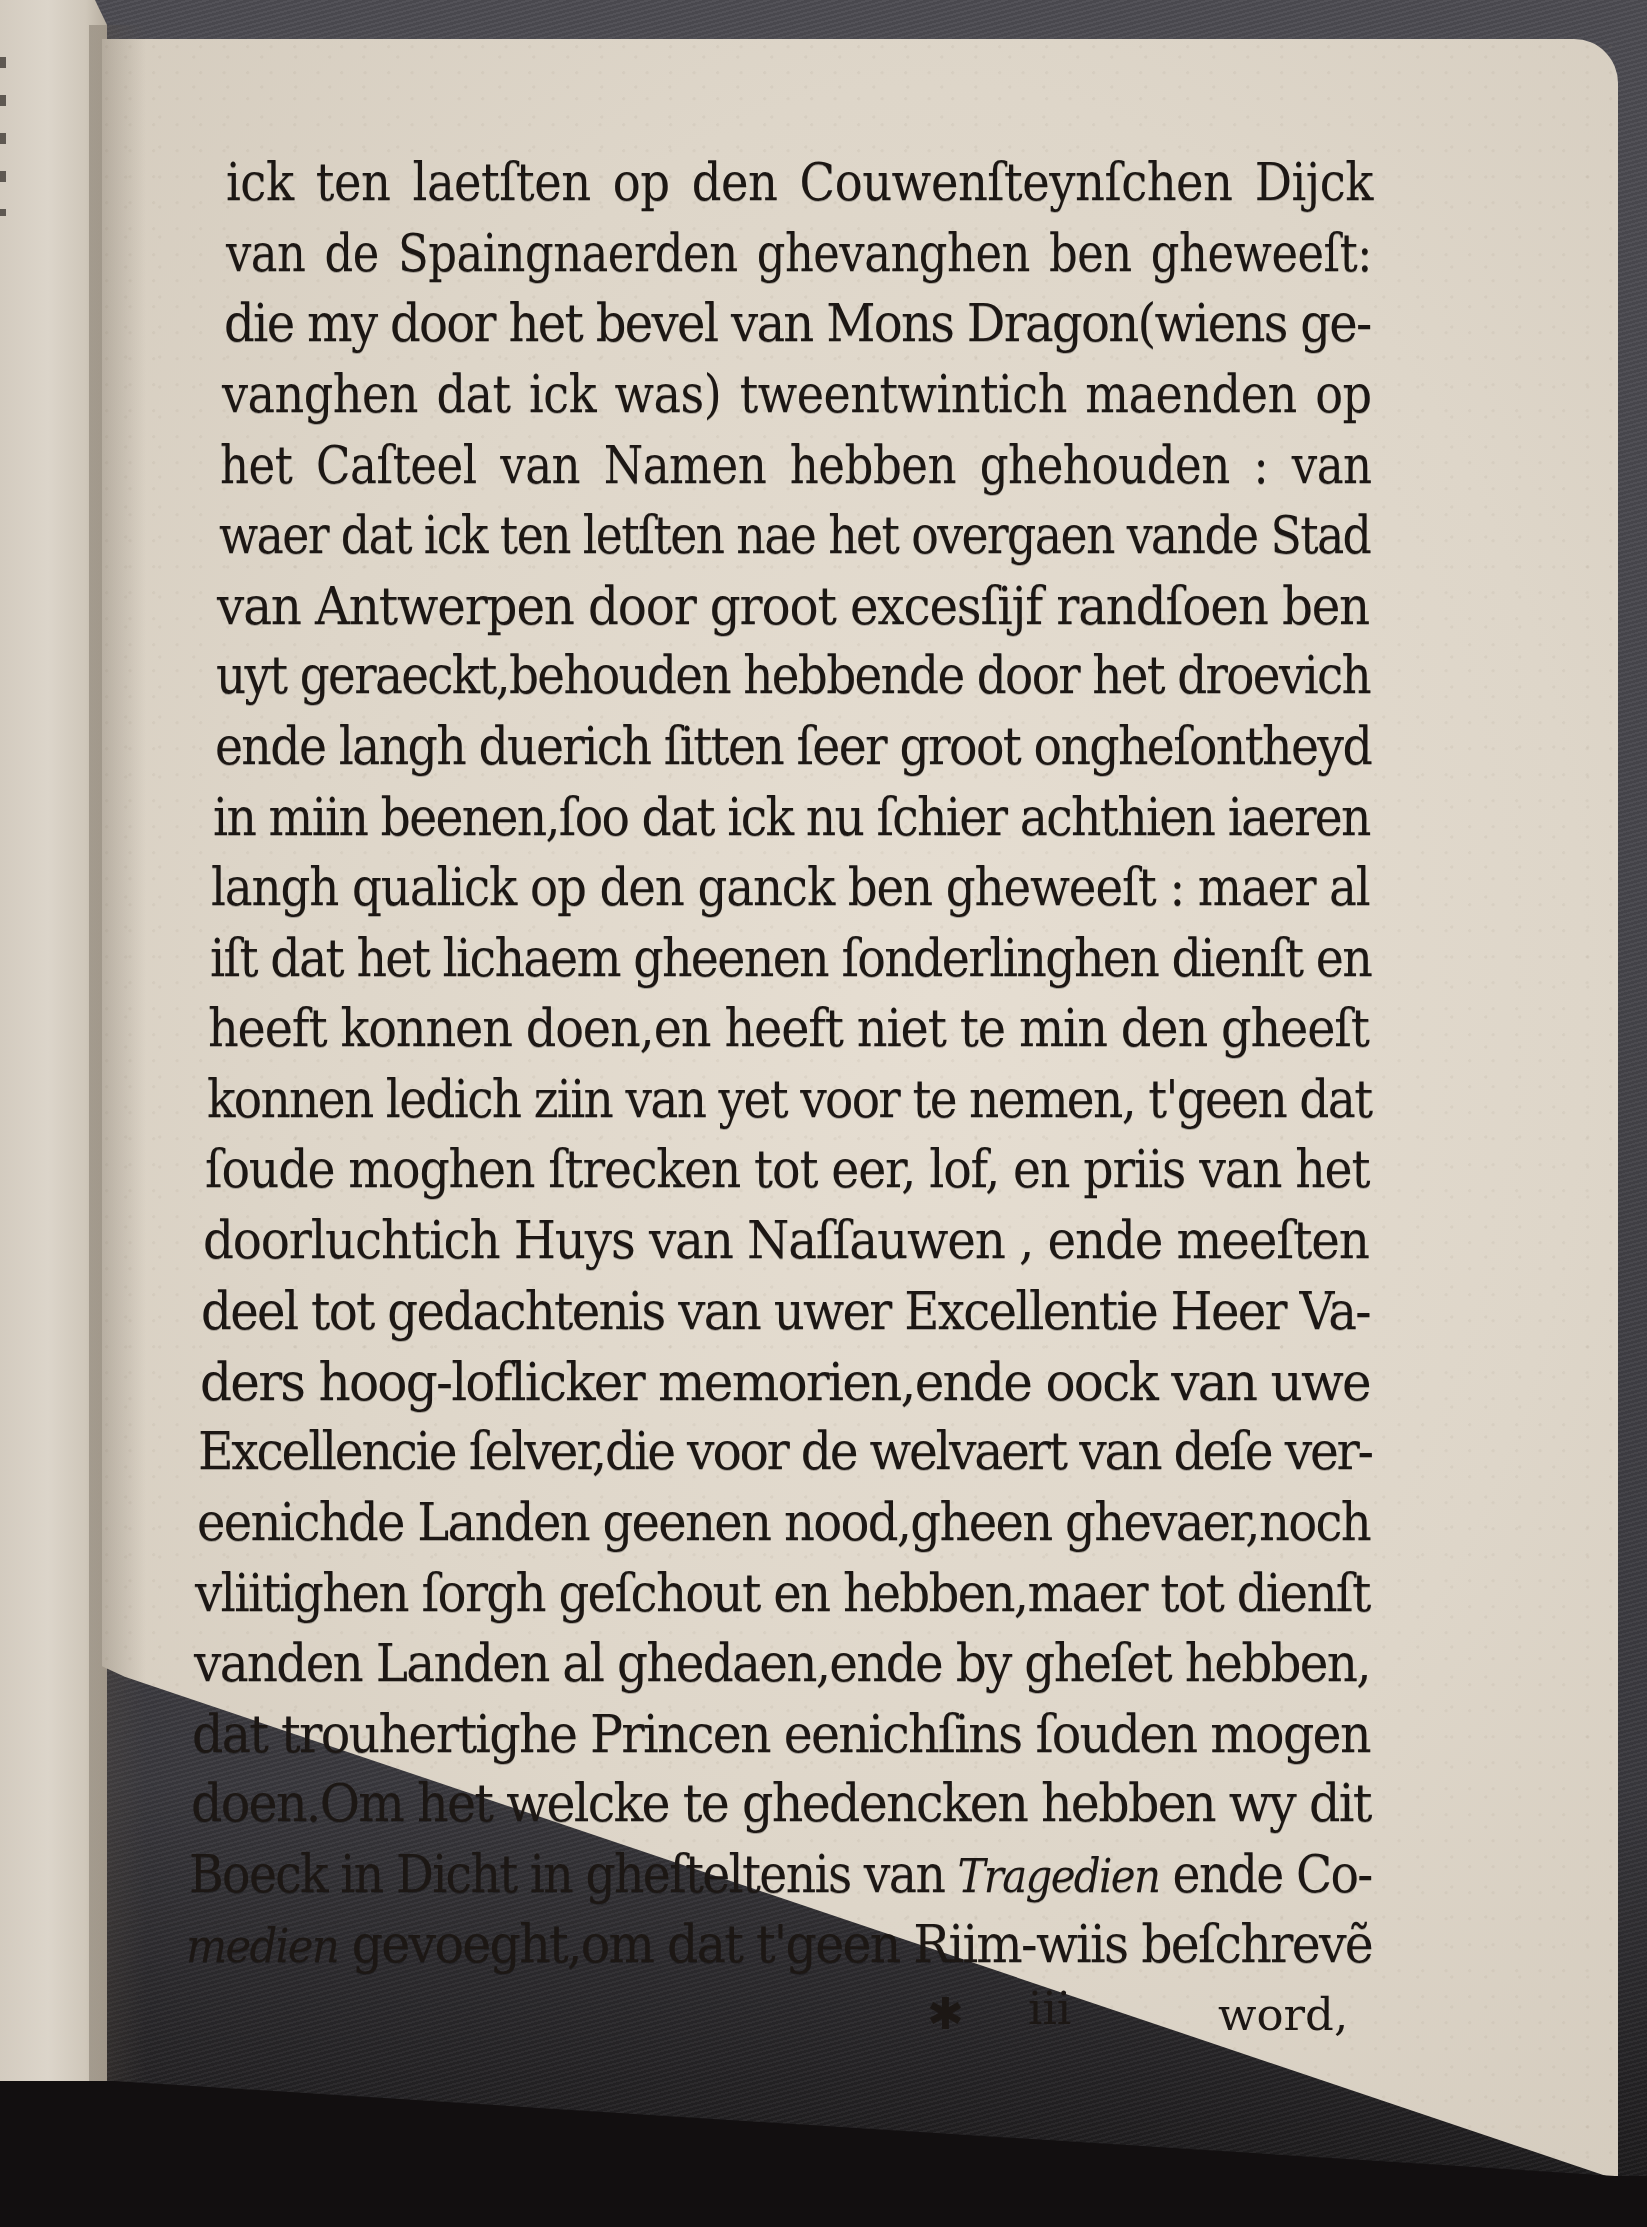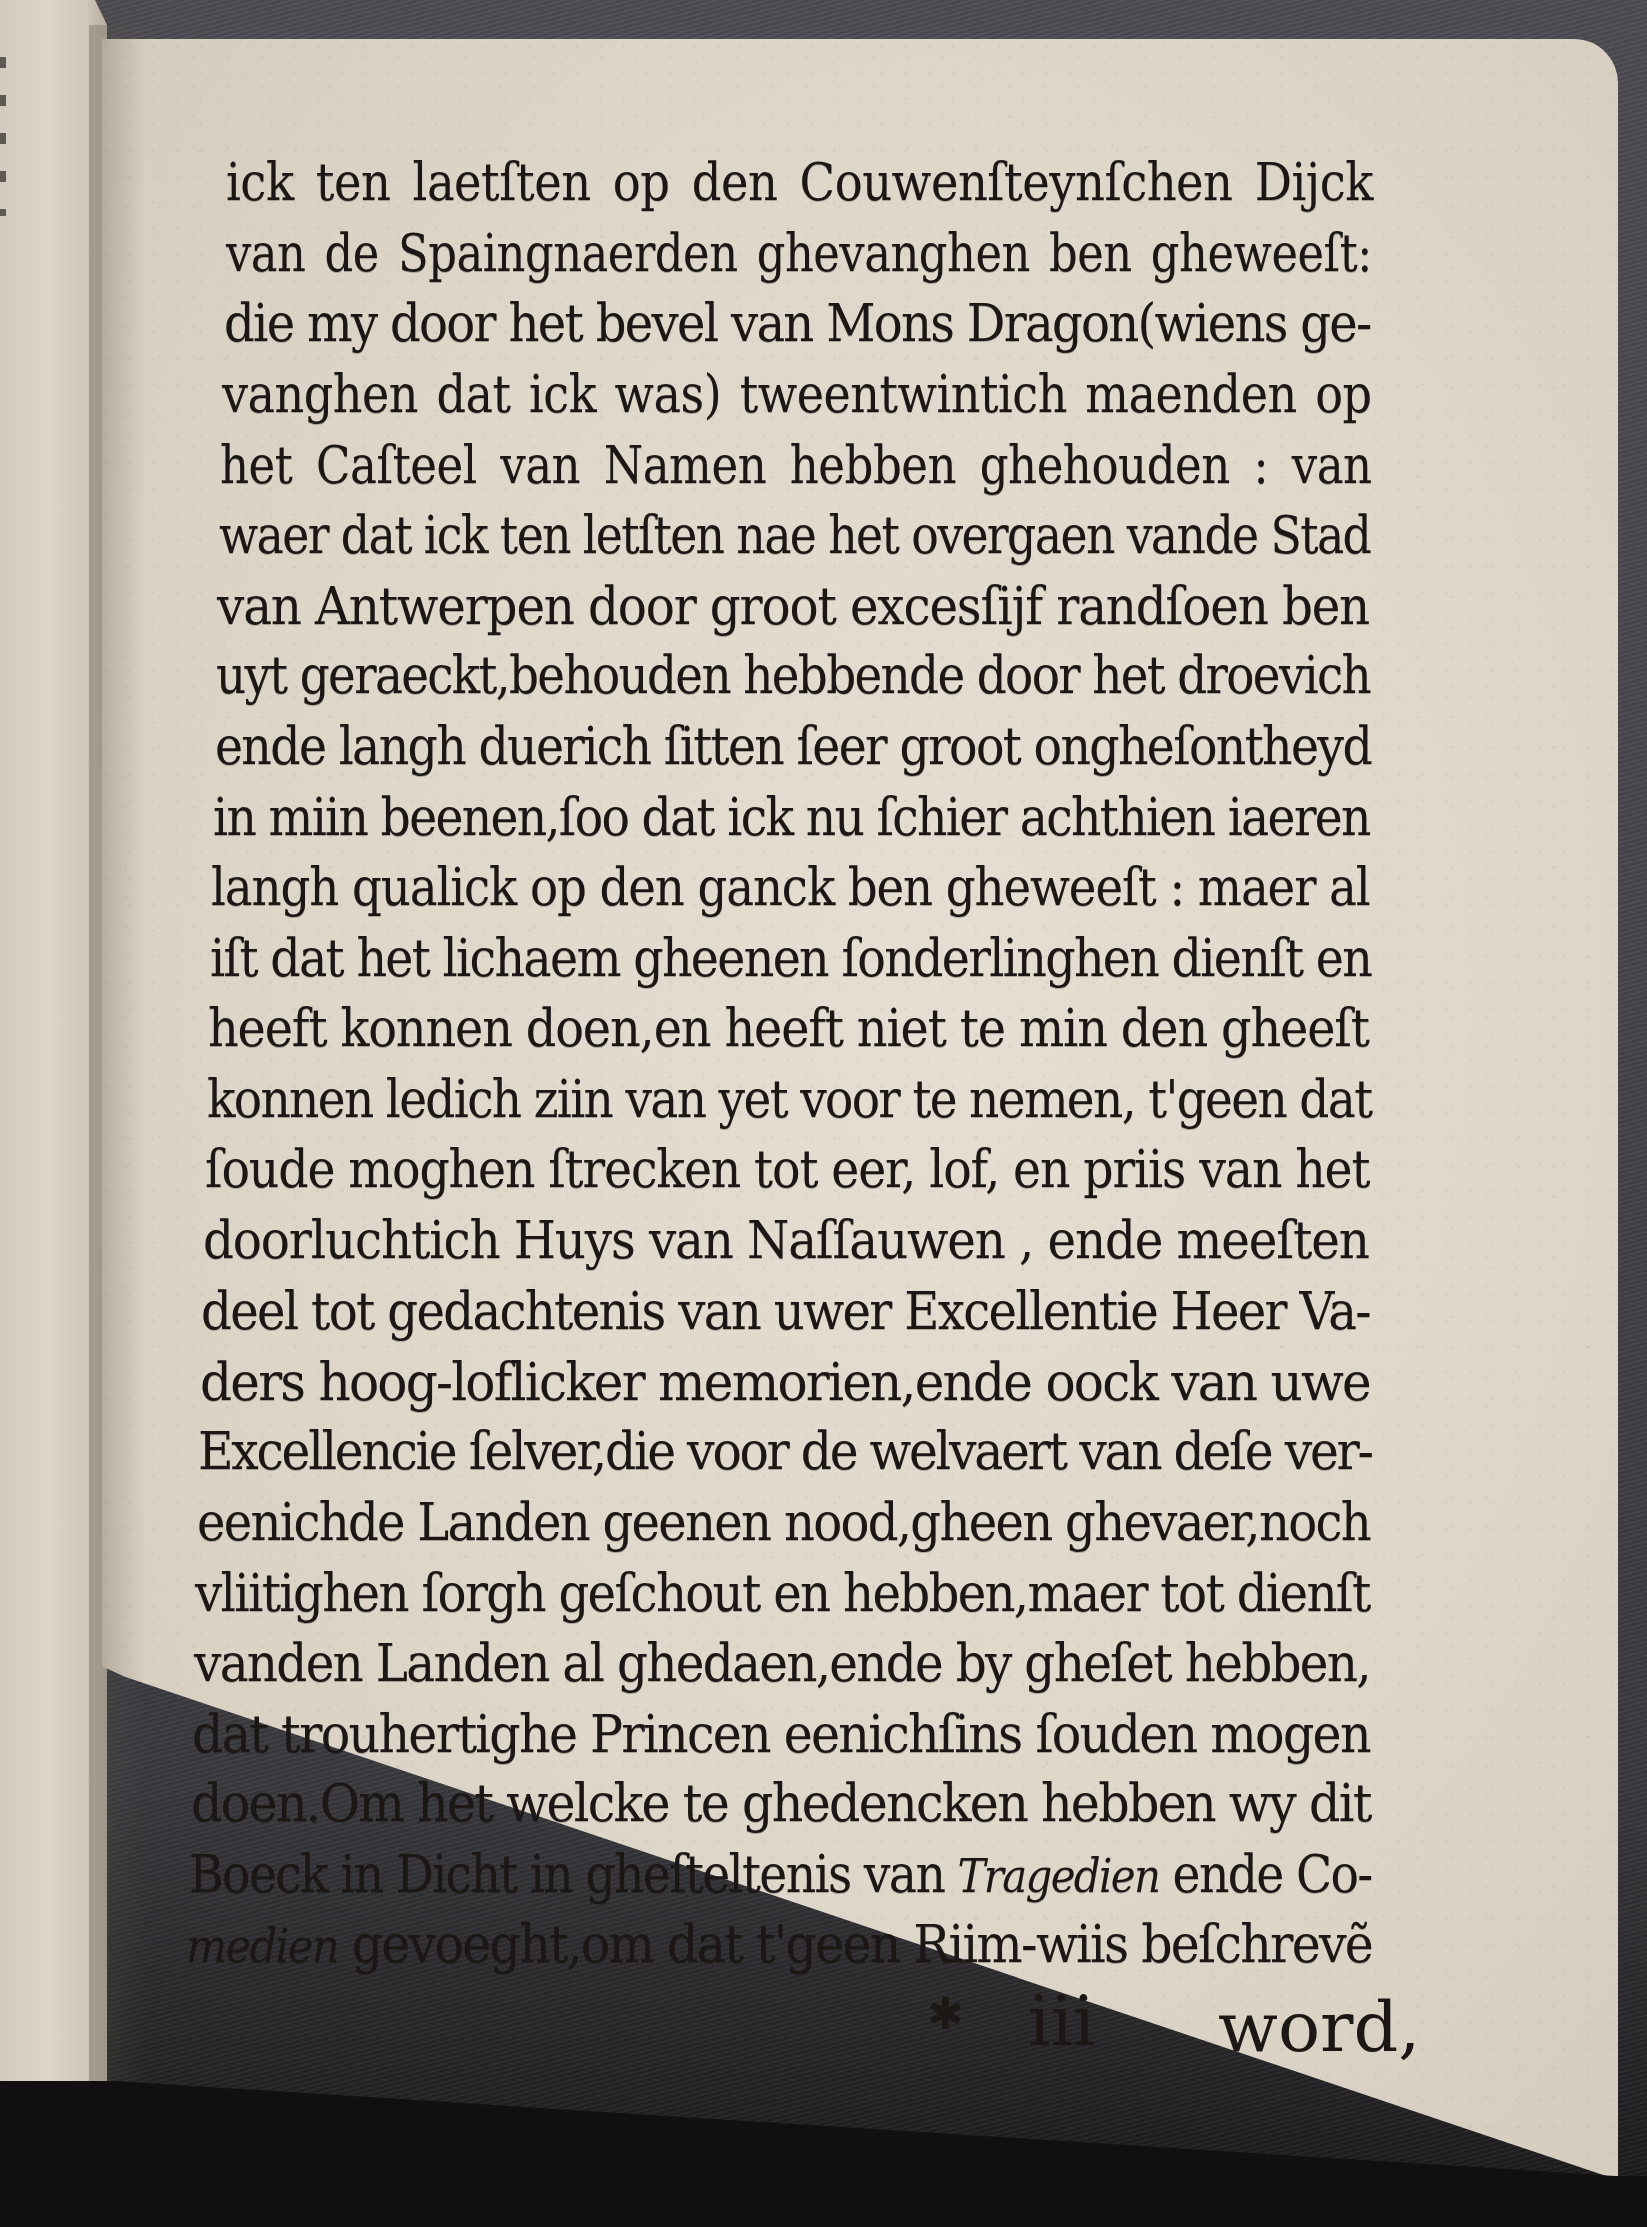--- a/index.html
+++ b/index.html
@@ -94,21 +94,21 @@
       white-space: nowrap;
       letter-spacing: -0.6px;
       text-shadow: 0 0.6px 0 rgba(0,0,0,0.25);
     }
     .line .it {
       font-style: italic;
       font-size: 47px;
     }
     .sig {
       position: absolute;
-      font-size: 70px;
+      font-size: 45px;
       line-height: 1;
       color: #1c1714;
     }
   </style>
 </head>
 <body>
 
 <div class="fabric"></div>
 
 <div class="left-page">

